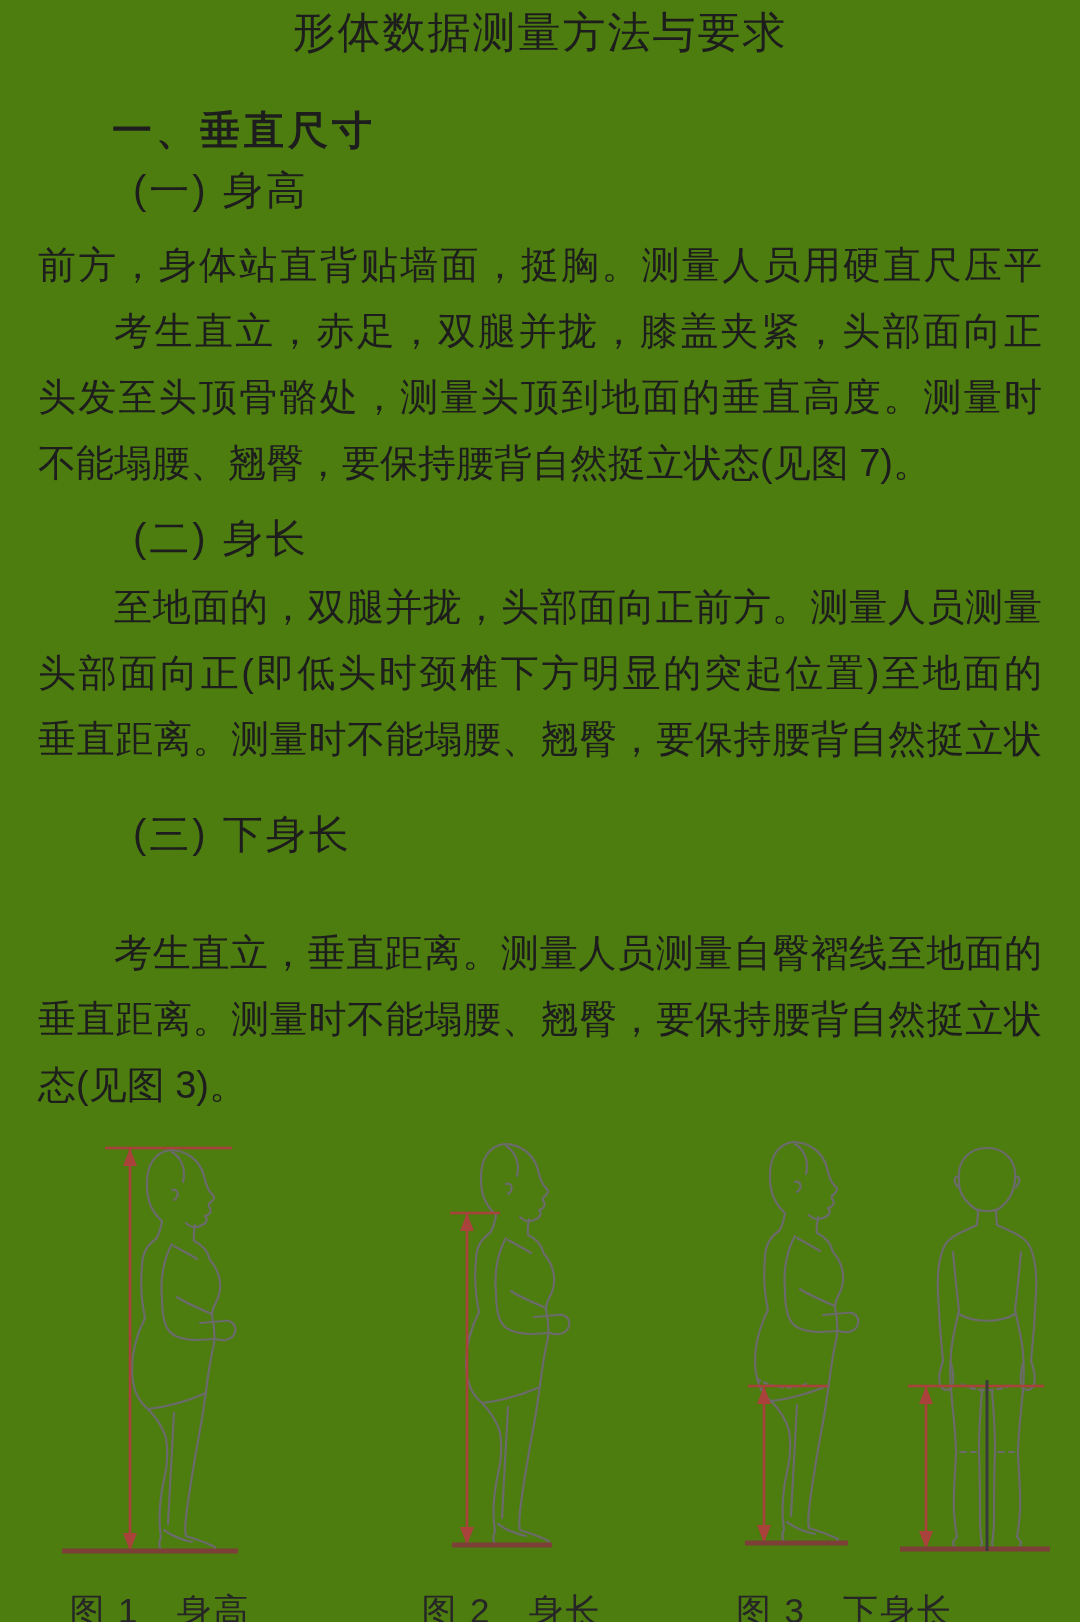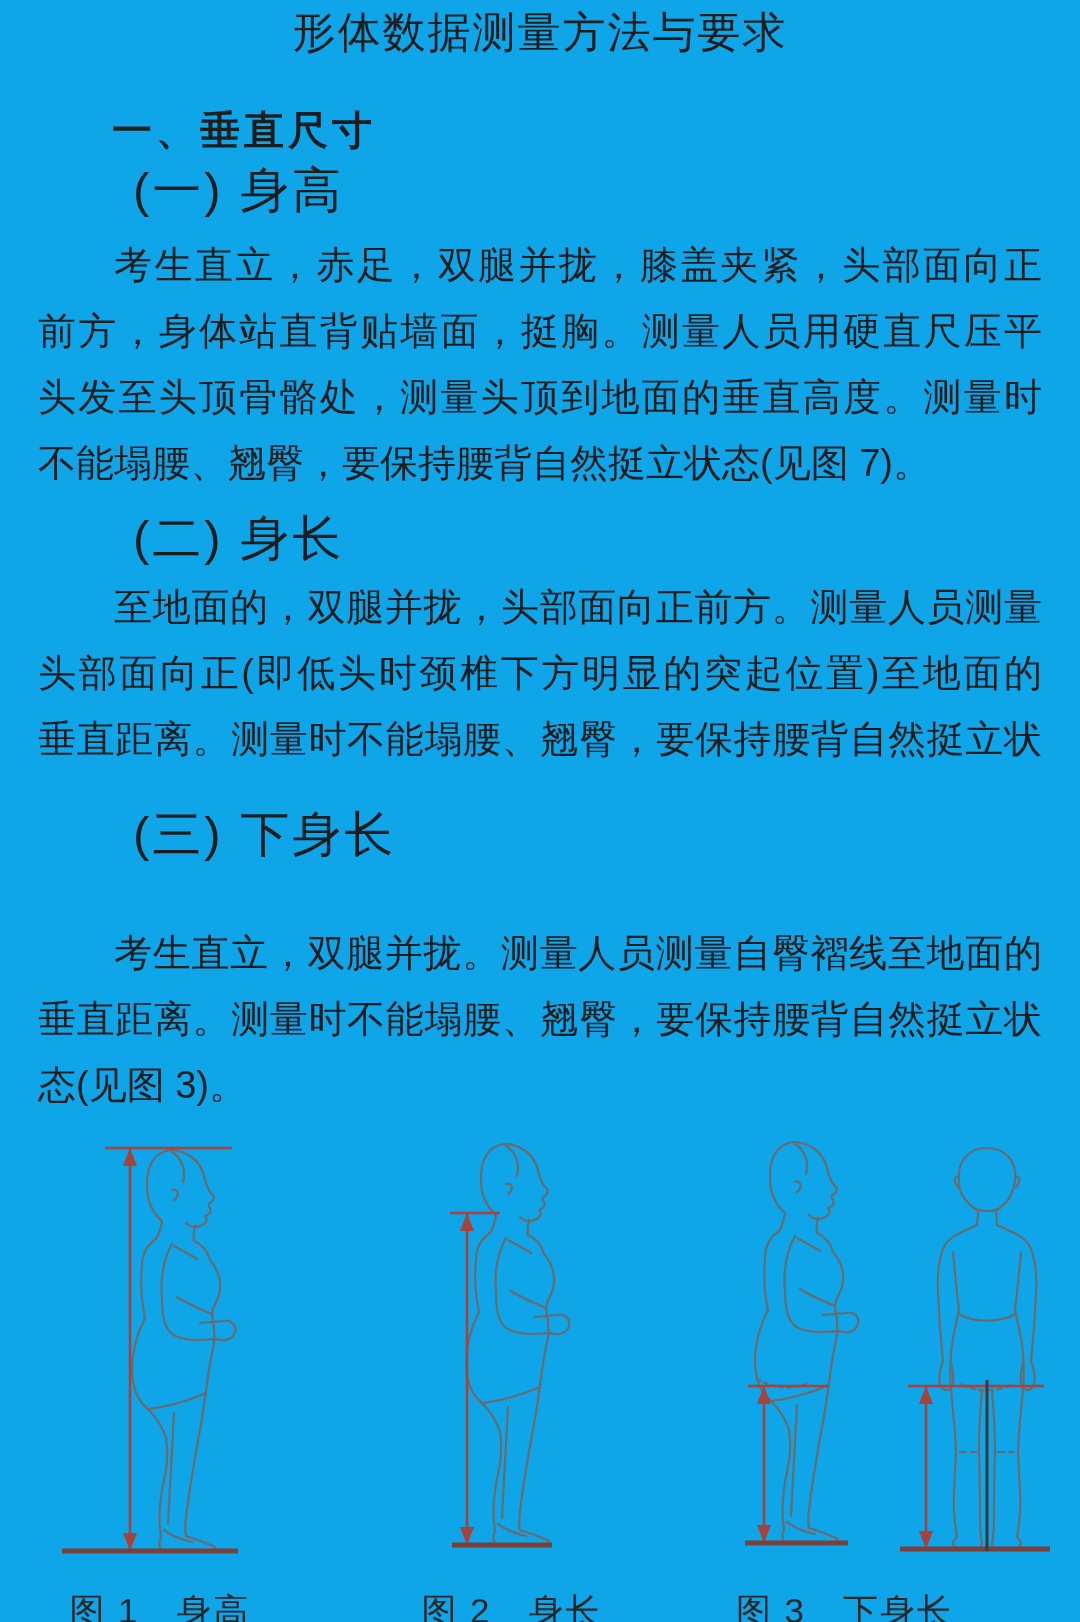--- a/index.html
+++ b/index.html
@@ -17,21 +17,21 @@
     text-align:center;font-size:43px;line-height:64px;
     letter-spacing:2px;font-weight:400;
   }
   .sec-head{
     position:absolute;left:112px;top:97px;
     font-size:40px;line-height:66px;font-weight:700;
     letter-spacing:4px;
   }
   .sub{
     position:absolute;left:133px;
-    font-size:49px;line-height:66px;font-weight:400;
+    font-size:40px;line-height:66px;font-weight:400;
     letter-spacing:3px;
   }
   .para{
     position:absolute;left:38px;width:1004px;
   }
   .pline{
     height:66px;line-height:66px;font-size:38px;
     text-align:justify;text-align-last:justify;
     white-space:nowrap;
   }
@@ -45,44 +45,44 @@
   .figband .centerline{stroke:#3a3a3a;stroke-width:3;}
   .caption{
     position:absolute;top:1590px;
     font-size:35px;line-height:42px;color:#262626;
     text-align:center;letter-spacing:2px;
   }
 </style>
 </head>
 <body>
 
-<div class="page" style="background: #0ea5e9; color: rgb(29, 29, 29);">
+<div class="page" style="background: #4d7c0f; color: rgb(29, 29, 29);">
 
   <div class="title">形体数据测量方法与要求</div>
 
   <div class="sec-head">一、垂直尺寸</div>
 
   <div class="sub" style="top:157px">(一) 身高</div>
   <div class="para" style="top:232px">
+    <div class="pline">前方，身体站直背贴墙面，挺胸。测量人员用硬直尺压平</div>
     <div class="pline first">考生直立，赤足，双腿并拢，膝盖夹紧，头部面向正</div>
-    <div class="pline">前方，身体站直背贴墙面，挺胸。测量人员用硬直尺压平</div>
     <div class="pline">头发至头顶骨骼处，测量头顶到地面的垂直高度。测量时</div>
     <div class="pline last">不能塌腰、翘臀，要保持腰背自然挺立状态(见图 7)。</div>
   </div>
 
   <div class="sub" style="top:505px">(二) 身长</div>
   <div class="para" style="top:574px">
     <div class="pline first">至地面的，双腿并拢，头部面向正前方。测量人员测量</div>
     <div class="pline">头部面向正(即低头时颈椎下方明显的突起位置)至地面的</div>
     <div class="pline">垂直距离。测量时不能塌腰、翘臀，要保持腰背自然挺立状</div>
   </div>
 
   <div class="sub" style="top:801px">(三) 下身长</div>
   <div class="para" style="top:920px">
-    <div class="pline first">考生直立，双腿并拢。测量人员测量自臀褶线至地面的</div>
+    <div class="pline first">考生直立，垂直距离。测量人员测量自臀褶线至地面的</div>
     <div class="pline">垂直距离。测量时不能塌腰、翘臀，要保持腰背自然挺立状</div>
     <div class="pline last">态(见图 3)。</div>
   </div>
 
   <svg class="figband" width="1080" height="532" viewBox="0 0 1080 532" style="--arrow: #a8423a; --ground: #7c4038; --outline: #6b6b6b;">
     <defs>
       <g id="sideFig">
         <path d="M58 4 C44 6 34 18 35 40 C35 56 42 68 50 75"></path>
         <path d="M58 4 C74 4 88 14 92 30 C94 38 95 43 99 47 C103 50 103 53 99 56 C96 58 96 60 98 62 C100 66 97 69 93 70 C96 73 95 77 90 79 C84 83 78 81 74 77"></path>
         <path d="M60 6 C70 12 74 24 71 36"></path>

